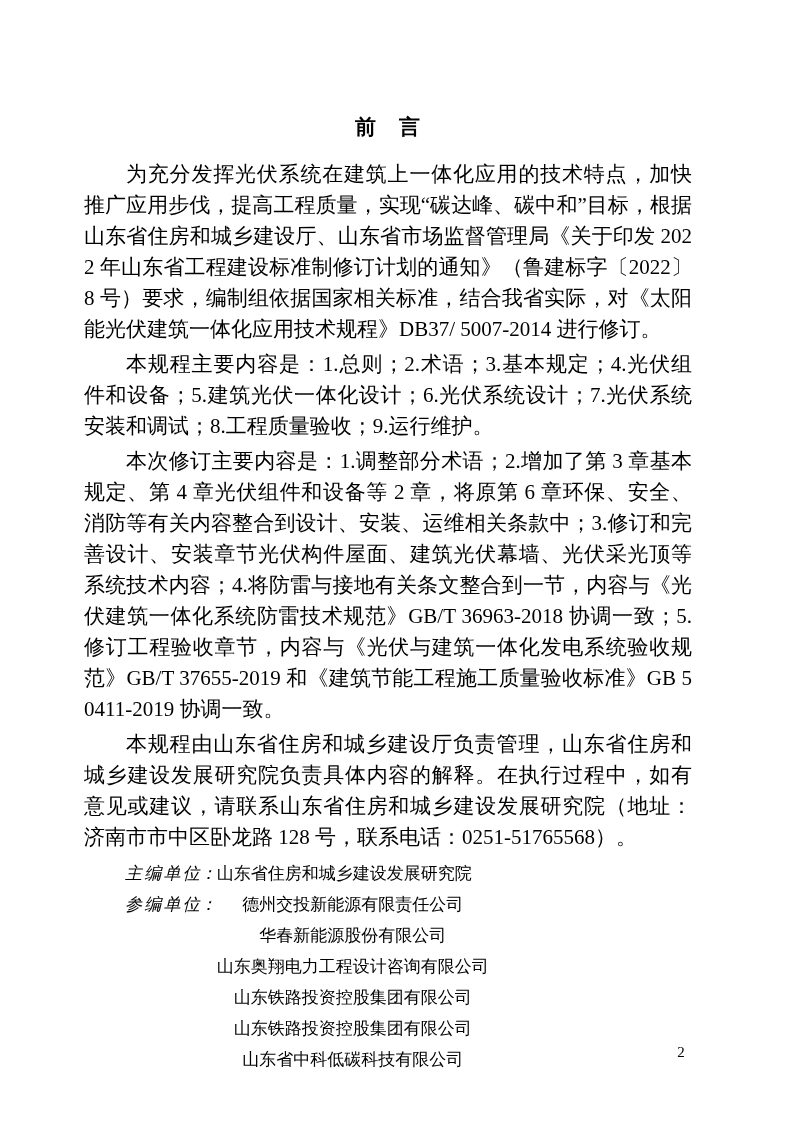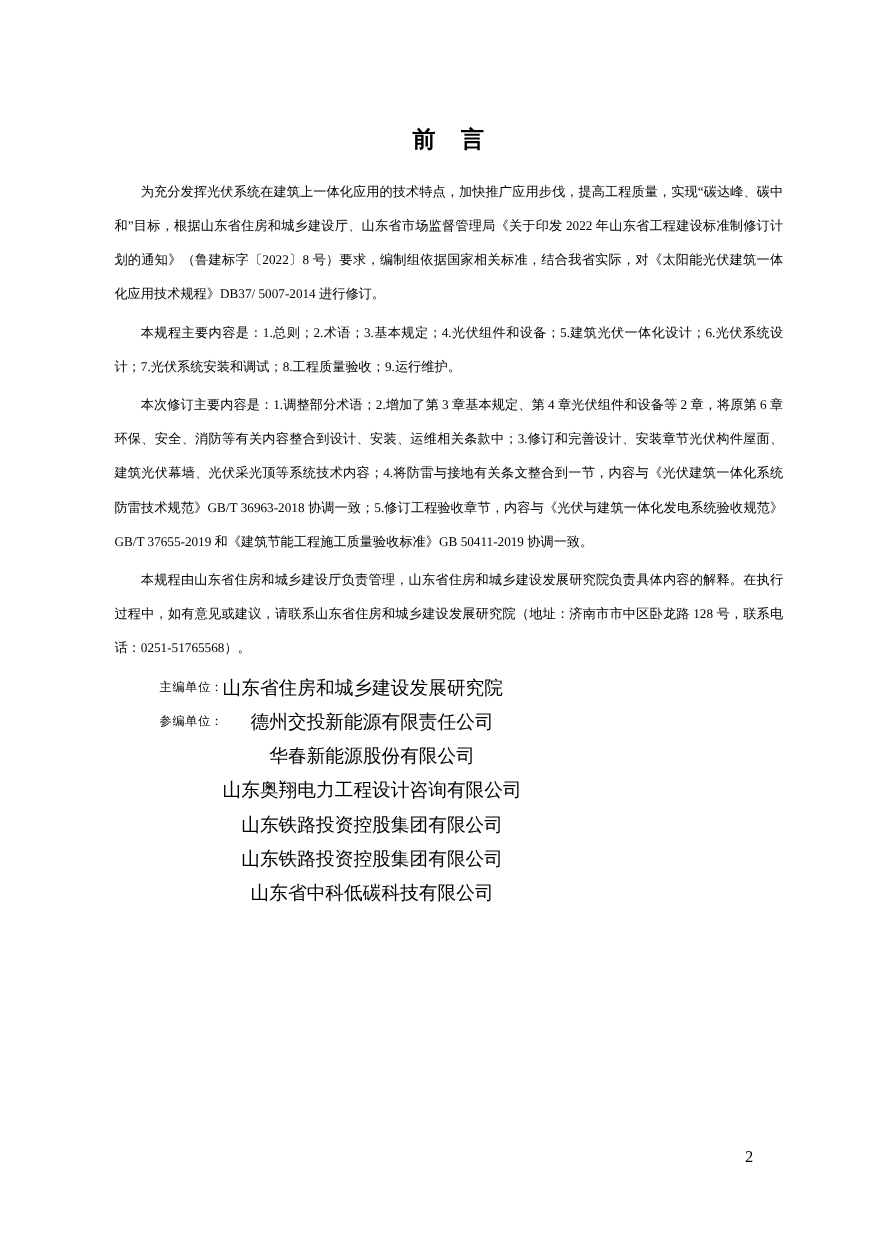--- a/index.html
+++ b/index.html
@@ -11,54 +11,55 @@
     position: relative;
     width: 800px;
     height: 1132px;
     background: #ffffff;
     color: #000000;
     font-family: "Liberation Serif", "DejaVu Serif", serif;
     overflow: hidden;
   }
   .content {
     position: absolute;
-    left: 104px;
+    left: 84px;
     top: 112px;
     width: 608px;
   }
   .title {
     margin: 0 0 17px 0;
     font-size: 21px;
     line-height: 30px;
     font-weight: 700;
     text-align: center;
     letter-spacing: 1px;
   }
   .para {
     margin: 0 0 4px 0;
-    font-size: 12px;
+    font-size: 21px;
     line-height: 31px;
     text-align: justify;
     text-indent: 2em;
     word-break: break-all;
   }
   .units {
     margin-top: 5px;
   }
   .unit-row {
     display: flex;
     align-items: flex-start;
   }
   .unit-label {
     flex: none;
     padding-left: 41px;
-    font-size: 11px;
+    font-size: 17px;
     line-height: 31px;
     white-space: pre;
     word-spacing: -2px;
+    font-style: italic;
   }
   .unit-names {
     flex: none;
   }
   .unit-name {
     font-size: 17px;
     line-height: 31px;
     white-space: nowrap;
     text-align: center;
   }

